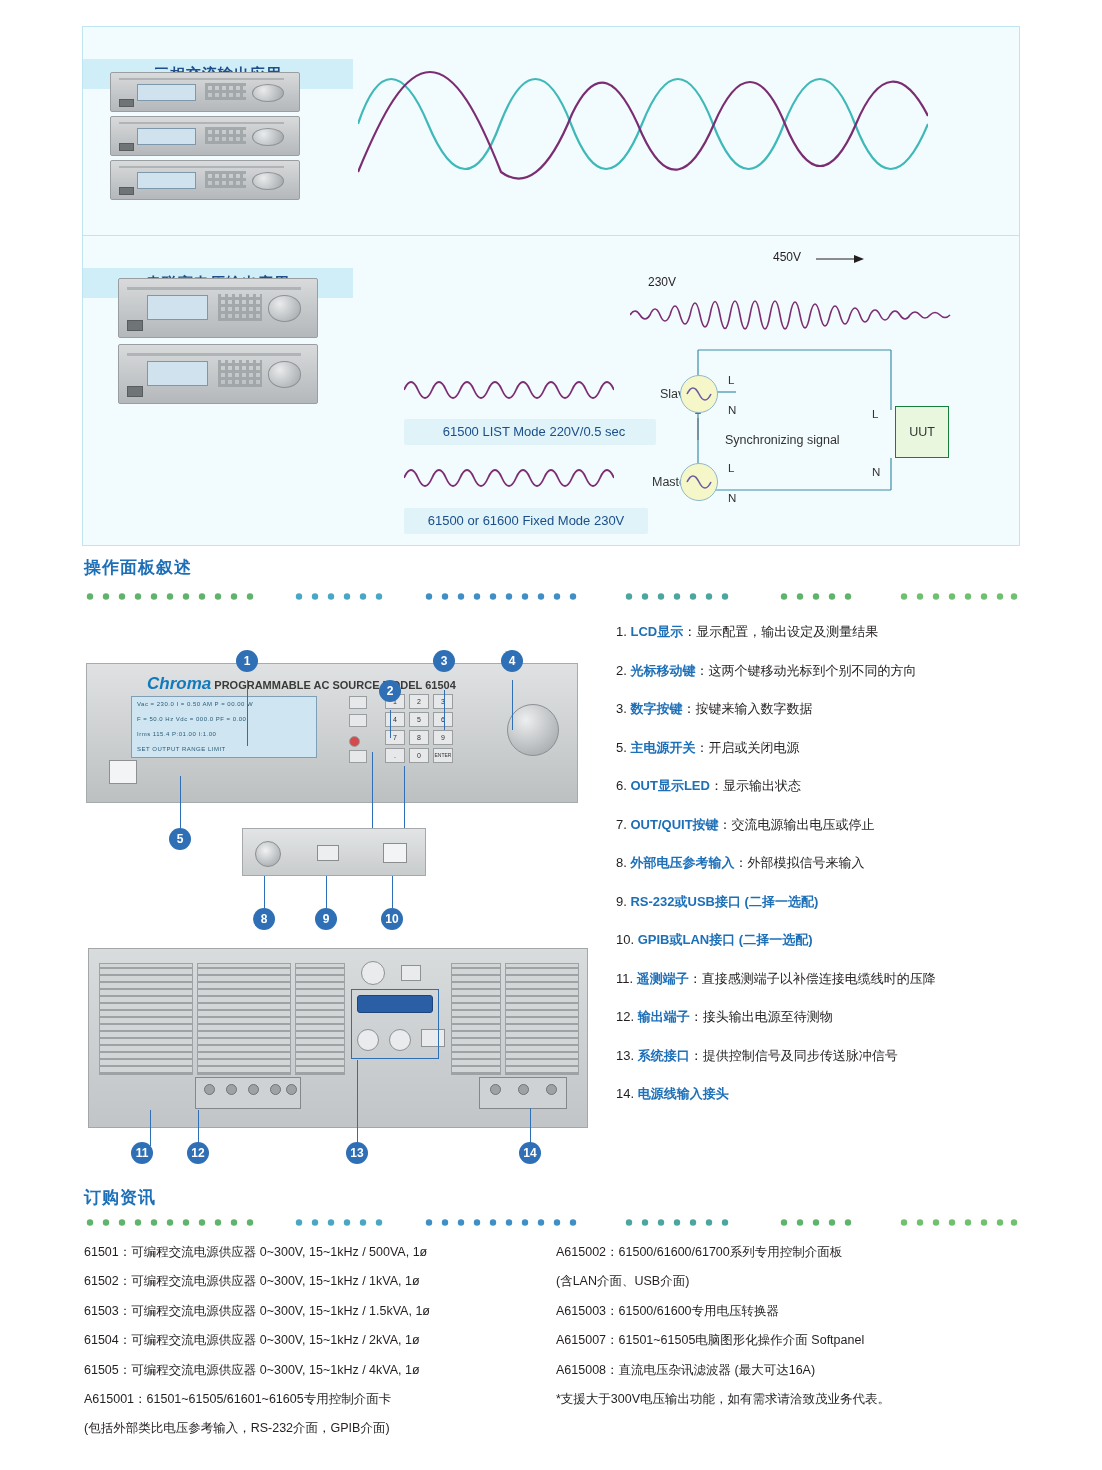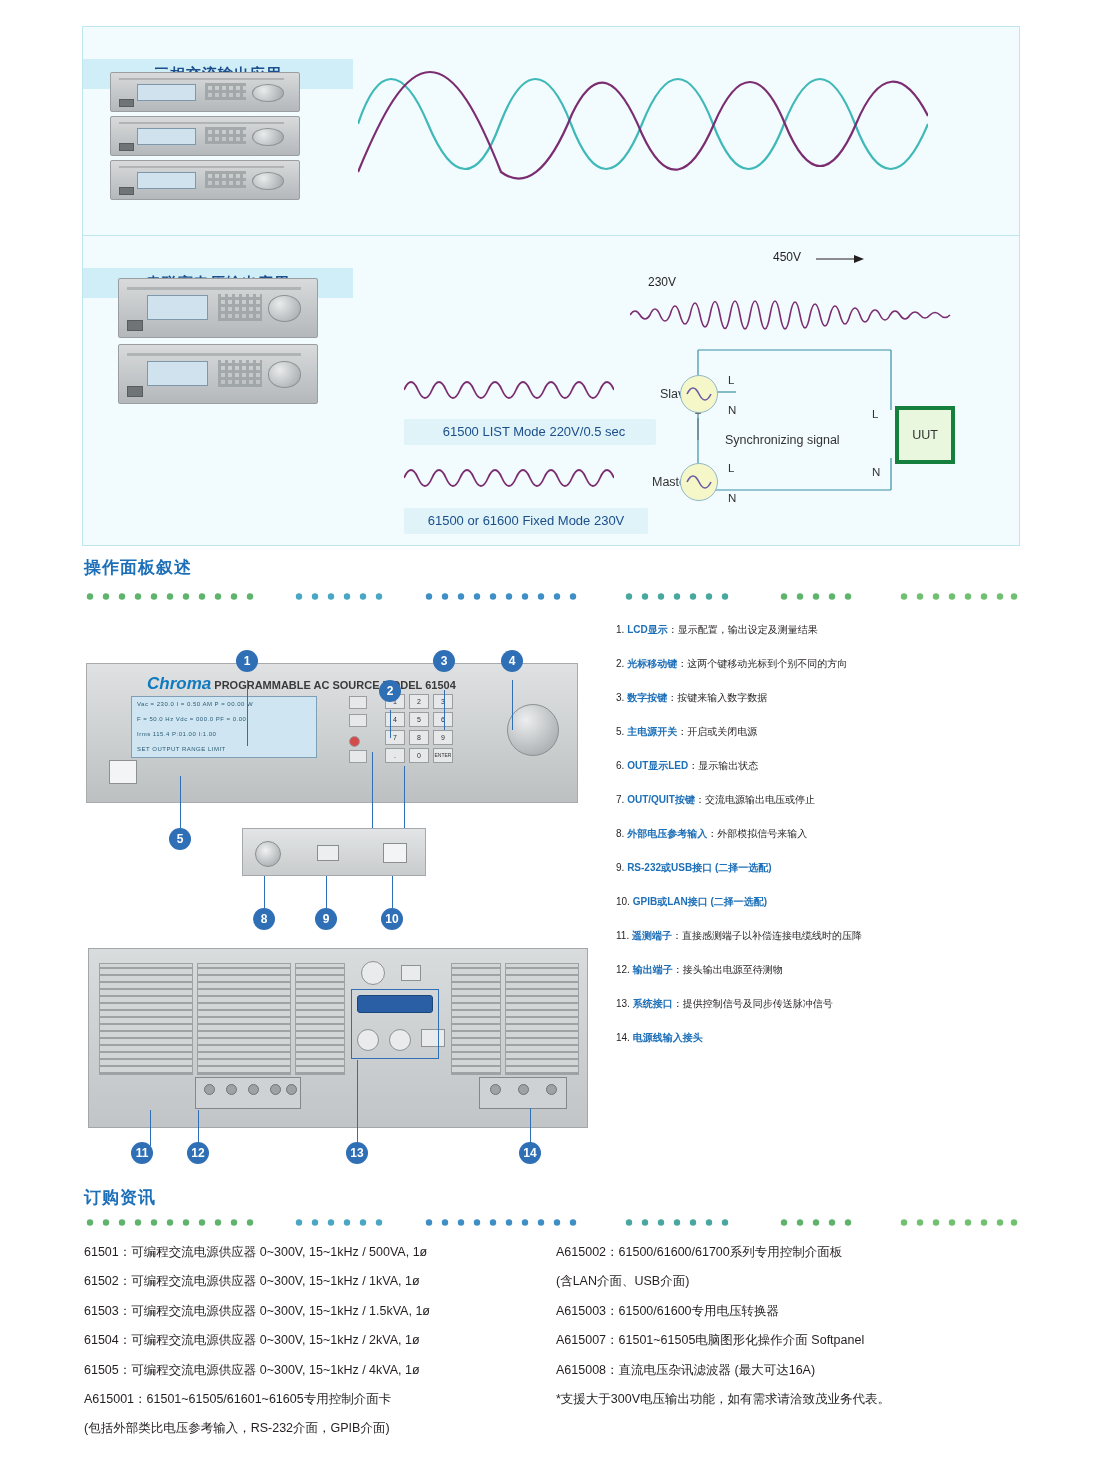--- a/index.html
+++ b/index.html
@@ -67,40 +67,40 @@
     position:absolute;height:26px;line-height:26px;background:#dff3f9;color:#1b4e8a;
     font-size:13px;text-align:center;border-radius:2px;
   }
   .mb1{left:404px;top:419px;width:244px;padding-left:8px;}
   .mb2{left:404px;top:508px;width:244px;}
   .slave-lbl{position:absolute;left:660px;top:387px;font-size:12.5px;color:#333;}
   .master-lbl{position:absolute;left:652px;top:475px;font-size:12.5px;color:#333;}
   .sync-lbl{position:absolute;left:725px;top:433px;font-size:12.5px;color:#333;}
   .uut-box{
     position:absolute;left:895px;top:406px;width:52px;height:50px;
-    background:#e9f7df;border:4px solid #15803d;color:#333;font-size:12.5px;
+    background:#e9f7df;border:1px solid #15803d;color:#333;font-size:12.5px;
     display:flex;align-items:center;justify-content:center;
   }
   .circ-src{
     position:absolute;width:36px;height:36px;border-radius:50%;
     background:#f5f7c9;border:1.5px solid #8fb7c9;
   }
   .cs1{left:680px;top:375px;}
   .cs2{left:680px;top:463px;}
   .ln{position:absolute;font-size:11.5px;color:#333;}
 
   
   .sec-title{
     position:absolute;font-size:17px;font-weight:bold;color:#1d6fb8;letter-spacing:1px;
   }
   .dotrule{position:absolute;height:8px;}
 
   
   .desc{
-    position:absolute;left:616px;width:470px;font-size:10px;line-height:1.5;color:#231f20;
+    position:absolute;left:616px;width:470px;font-size:13px;line-height:1.5;color:#231f20;
   }
   .desc .item{margin-bottom:19px;}
   .desc .k{color:#1d6fb8;font-weight:bold;}
 
   
   .bub{
     position:absolute;width:22px;height:22px;border-radius:50%;
     background:#2f6fb5;color:#fff;font-size:12px;font-weight:bold;
     display:flex;align-items:center;justify-content:center;
   }

